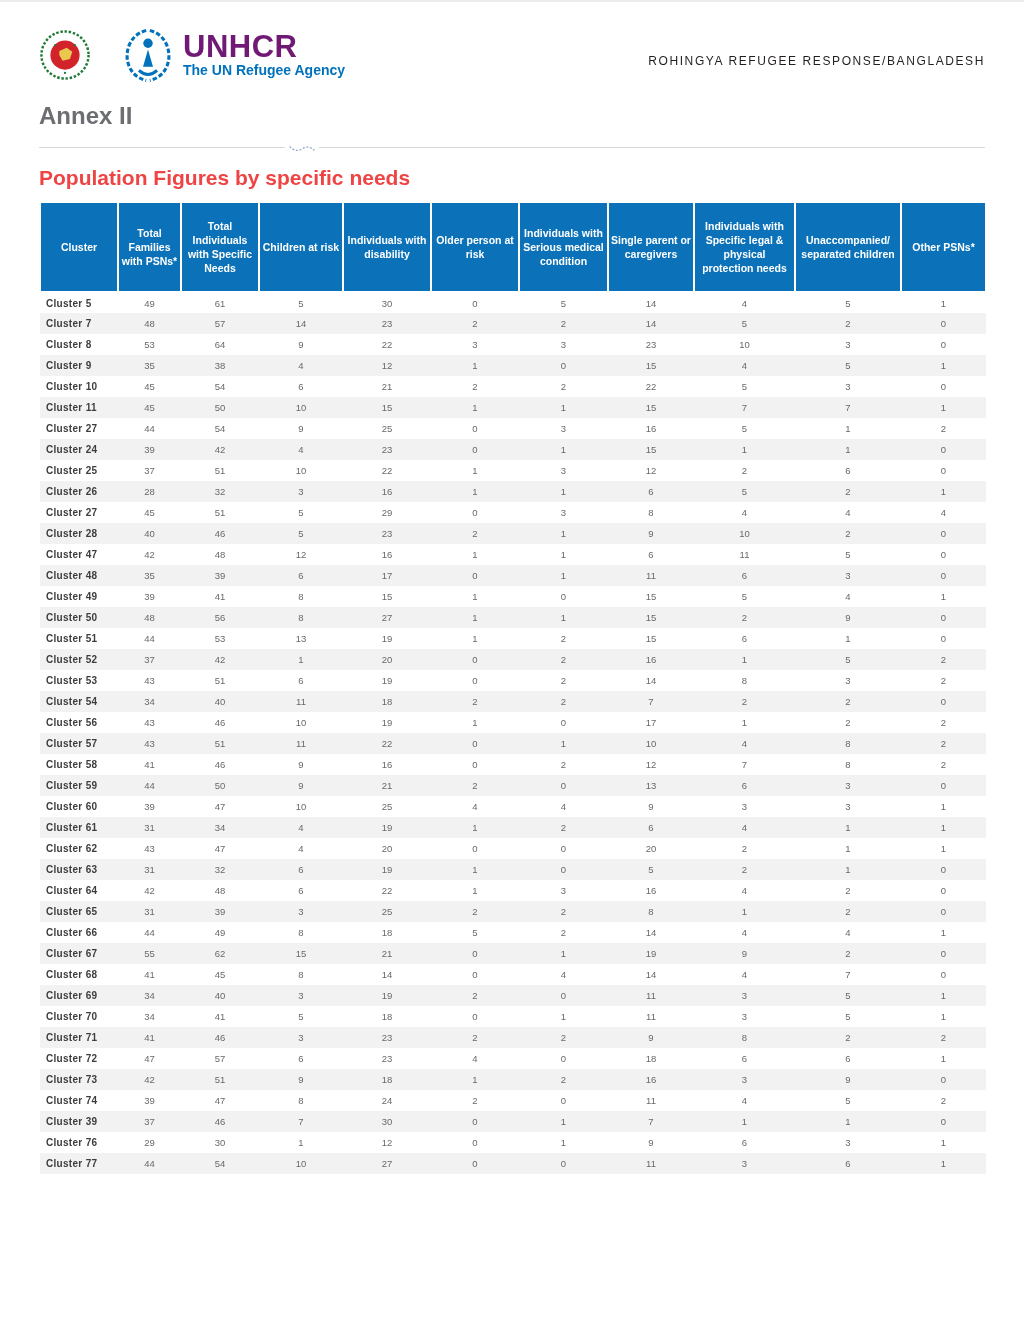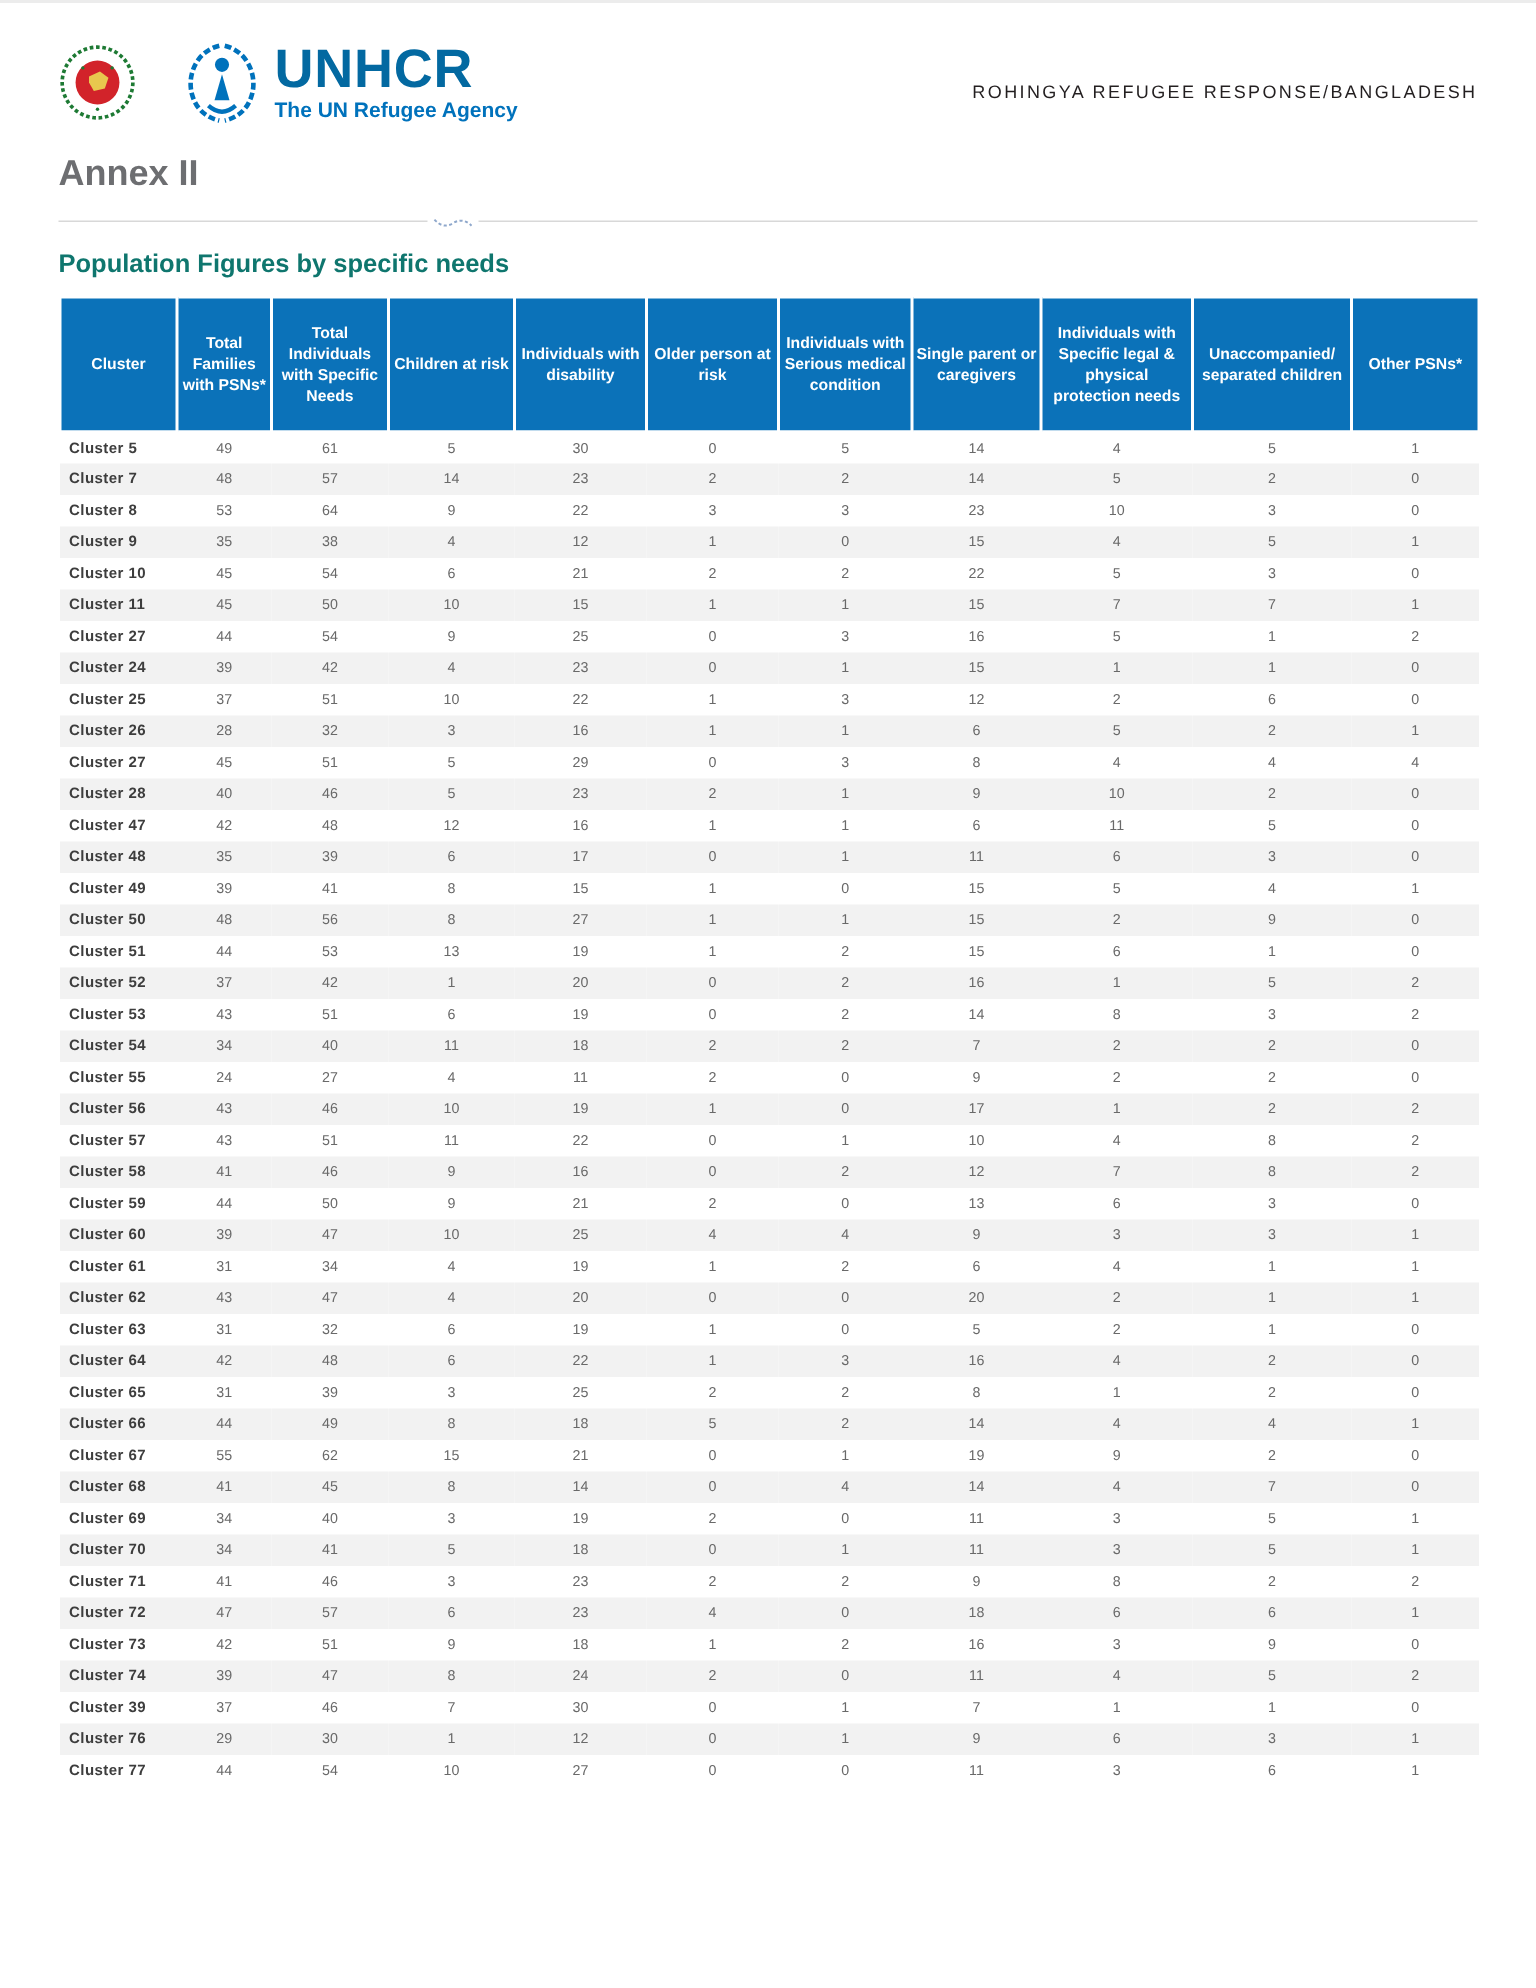--- a/index.html
+++ b/index.html
@@ -11,30 +11,30 @@
     border-top: 2px solid #ececec;
   }
   .content { padding: 24px 39px 0 39px; }
 
   
   .topbar { display: flex; justify-content: space-between; align-items: flex-start; }
   .logo-group { display: flex; align-items: center; gap: 28px; }
   .gov-seal { width: 52px; height: 52px; }
   .unhcr-logo { display: flex; align-items: center; gap: 6px; }
   .unhcr-text { display: flex; flex-direction: column; }
-  .unhcr-wordmark { font-size: 36px; font-weight: bold; color: #0369a1; letter-spacing: 0.5px; line-height: 0.95; }
+  .unhcr-wordmark { font-size: 31px; font-weight: bold; color: #701a75; letter-spacing: 0.5px; line-height: 0.95; }
   .unhcr-tagline { font-size: 14px; font-weight: bold; color: #0072BC; margin-top: 1px; }
   .doc-right-label { font-size: 12px; color: #231f20; letter-spacing: 1.6px; margin-top: 28px; }
 
   
   .annex-heading { font-size: 24px; font-weight: bold; color: #6d6e71; margin-top: 18px; }
   .divider { position: relative; height: 14px; margin-top: 10px; }
   .divider-line { position: absolute; left: 0; right: 0; top: 7px; height: 1px; background: #d8d8d8; }
   .divider-wave { position: absolute; left: 246px; top: 2px; background: #fff; padding: 0 3px; }
-  .section-title { font-size: 17px; font-weight: bold; color: #0f766e; margin-top: 12px; margin-bottom: 11px; }
+  .section-title { font-size: 21px; font-weight: bold; color: #ef4444; margin-top: 12px; margin-bottom: 11px; }
 
   
   table { border-collapse: collapse; table-layout: fixed; width: 946px; }
   thead th {
     background: #0b72b9; color: #ffffff;
     font-size: 10.5px; font-weight: bold; text-align: center; vertical-align: middle;
     border: 2px solid #ffffff; padding: 4px 2px; height: 90px; line-height: 1.35;
   }
   tbody tr { height: 21px; }
   tbody tr:nth-child(even) { background: #f2f2f2; }
@@ -371,33 +371,20 @@
           <td>11</td>
           <td>18</td>
           <td>2</td>
           <td>2</td>
           <td>7</td>
           <td>2</td>
           <td>2</td>
           <td>0</td>
         </tr>
         <tr>
-          <td class="cluster-cell">Cluster 55</td>
-          <td>24</td>
-          <td>27</td>
-          <td>4</td>
-          <td>11</td>
-          <td>2</td>
-          <td>0</td>
-          <td>9</td>
-          <td>2</td>
-          <td>2</td>
-          <td>0</td>
-        </tr>
-        <tr>
           <td class="cluster-cell">Cluster 56</td>
           <td>43</td>
           <td>46</td>
           <td>10</td>
           <td>19</td>
           <td>1</td>
           <td>0</td>
           <td>17</td>
           <td>1</td>
           <td>2</td>

